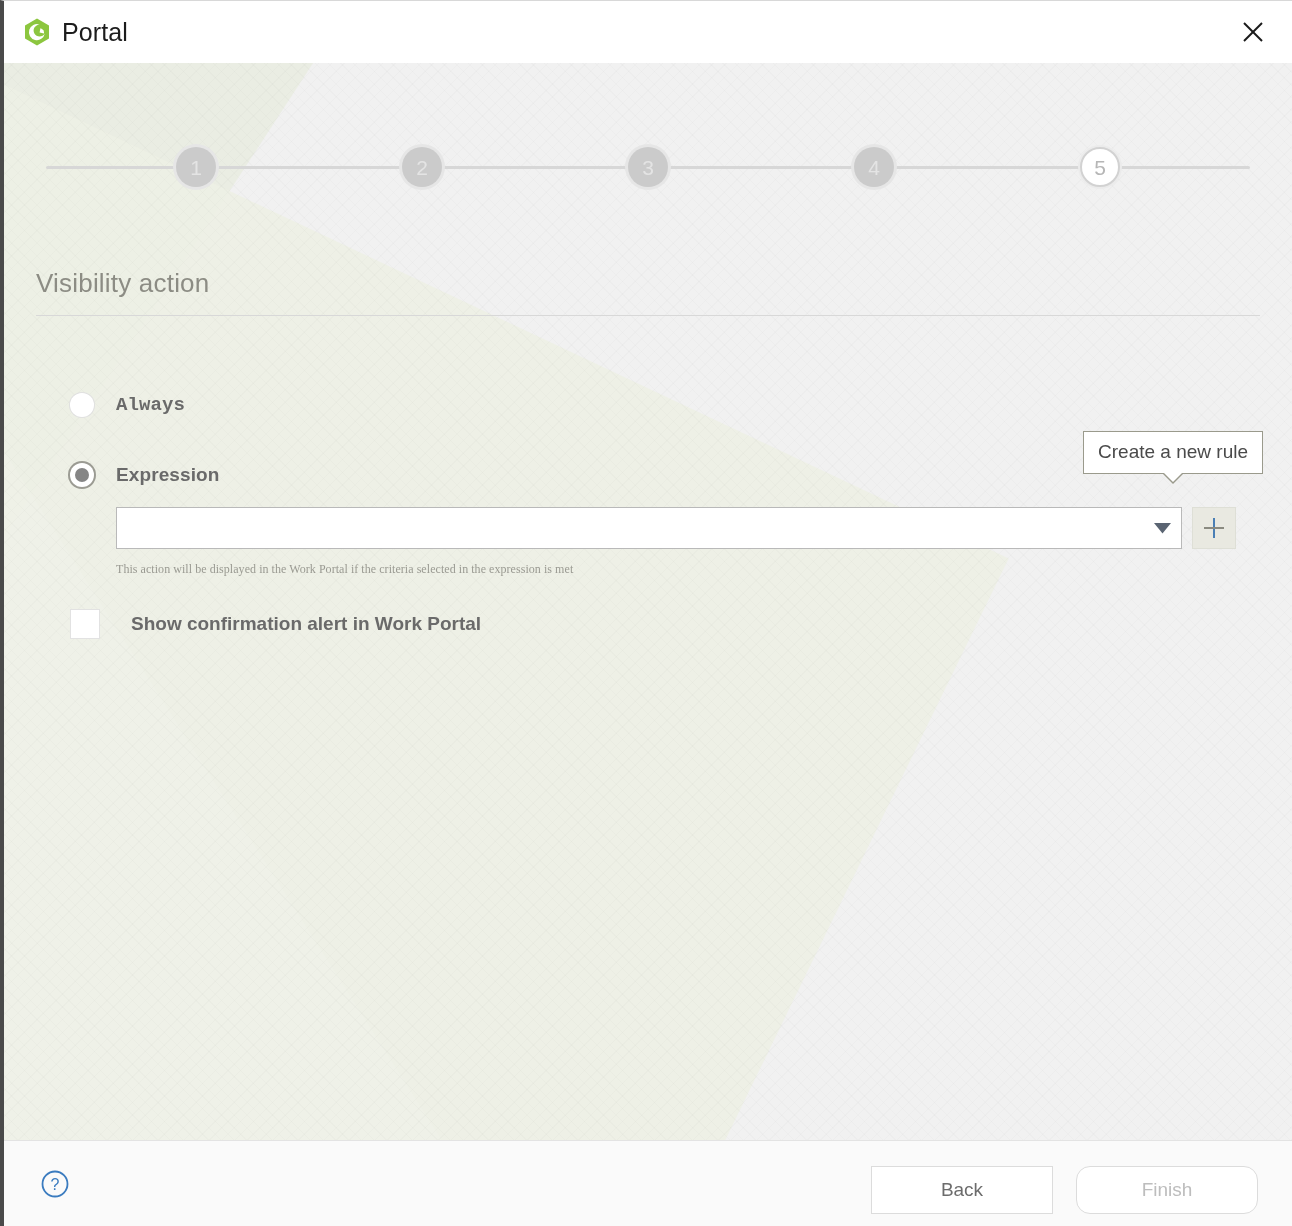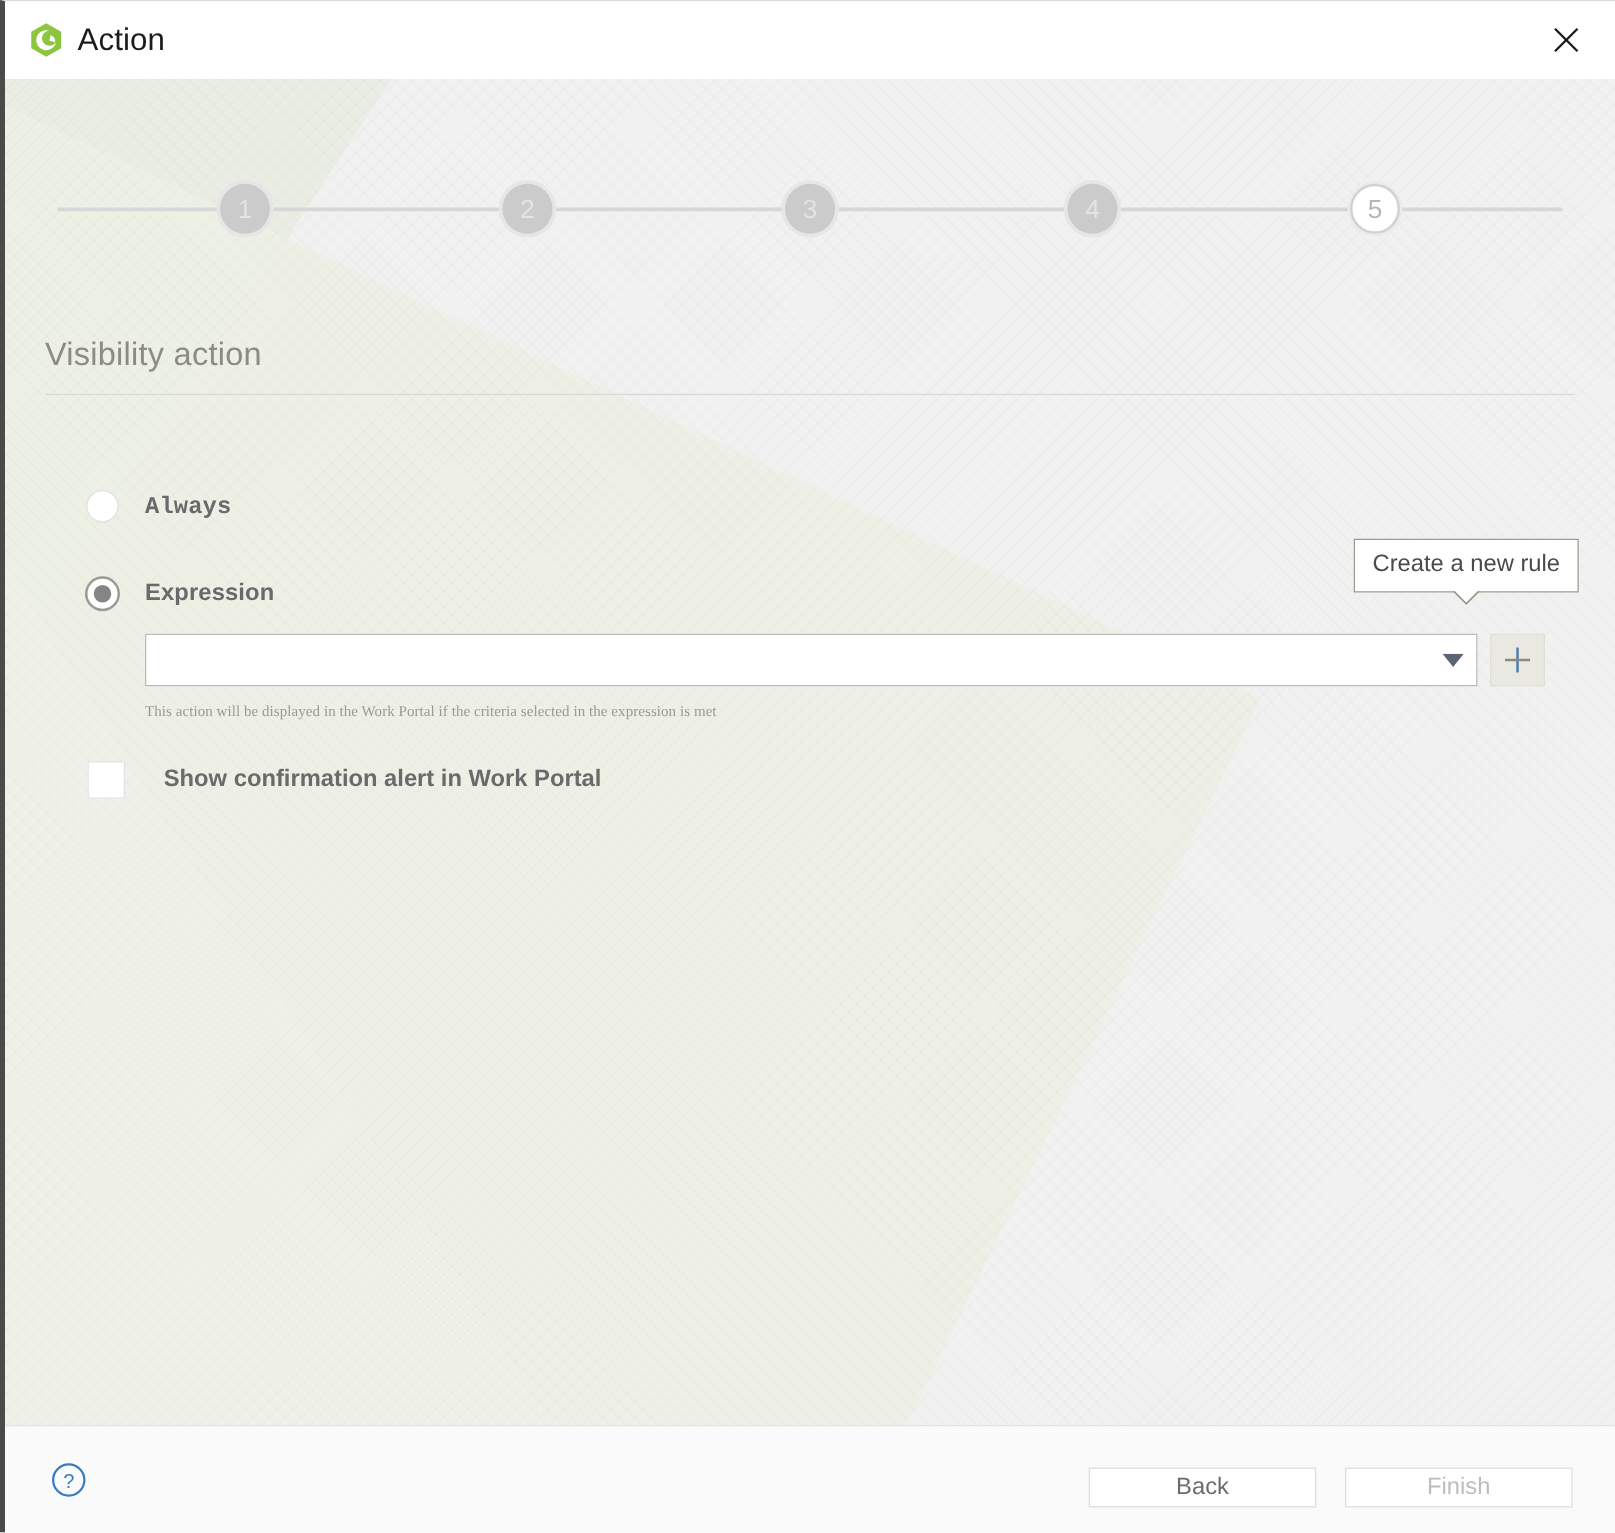--- a/index.html
+++ b/index.html
@@ -348,48 +348,48 @@
     z-index: 20;
   }
   .help-icon {
     width: 30px; height: 30px;
     cursor: pointer;
     display: block;
   }
   .footer-spacer { flex: 1 1 auto; }
   .btn {
     width: 182px;
-    height: 32px;
+    height: 48px;
     background: #ffffff;
     border: 1px solid #dcdcdc;
     font-size: 19px;
     font-family: "Liberation Sans", sans-serif;
     display: flex;
     align-items: center;
     justify-content: center;
     cursor: pointer;
     margin-top: 12px;
   }
   .btn.back { color: #6c6c6c; margin-right: 23px; }
-  .btn.finish { color: #bdbdbd; }
+  .btn.finish { color: #bdbdbd; border-radius: 14px; }
 </style>
 </head>
 <body>
 
 <div class="window">
 
   <div class="titlebar">
     <span class="logo">
       <svg class="logo" viewBox="0 0 30 30" xmlns="http://www.w3.org/2000/svg">
         <path d="M15 1.6 L27 8.4 L27 21.6 L15 28.4 L3 21.6 L3 8.4 Z" fill="#8cc63f"></path>
         <path d="M17.6 7.6 a8 8 0 1 0 5.2 9.0 a6 6 0 1 1 -5.2 -9.0 Z" fill="#ffffff"></path>
         <path d="M18.4 11.2 a4.6 4.6 0 0 1 3.6 5.4 l-4.4 -1.0 Z" fill="#ffffff"></path>
       </svg>
     </span>
-    <span class="title-text">Action</span>
+    <span class="title-text">Portal</span>
     <span class="close-btn">
       <svg width="22" height="22" viewBox="0 0 22 22" xmlns="http://www.w3.org/2000/svg">
         <line x1="2" y1="2" x2="20" y2="20" stroke="#1a1a1a" stroke-width="1.9"></line>
         <line x1="20" y1="2" x2="2" y2="20" stroke="#1a1a1a" stroke-width="1.9"></line>
       </svg>
     </span>
   </div>
 
   <div class="content">
 

